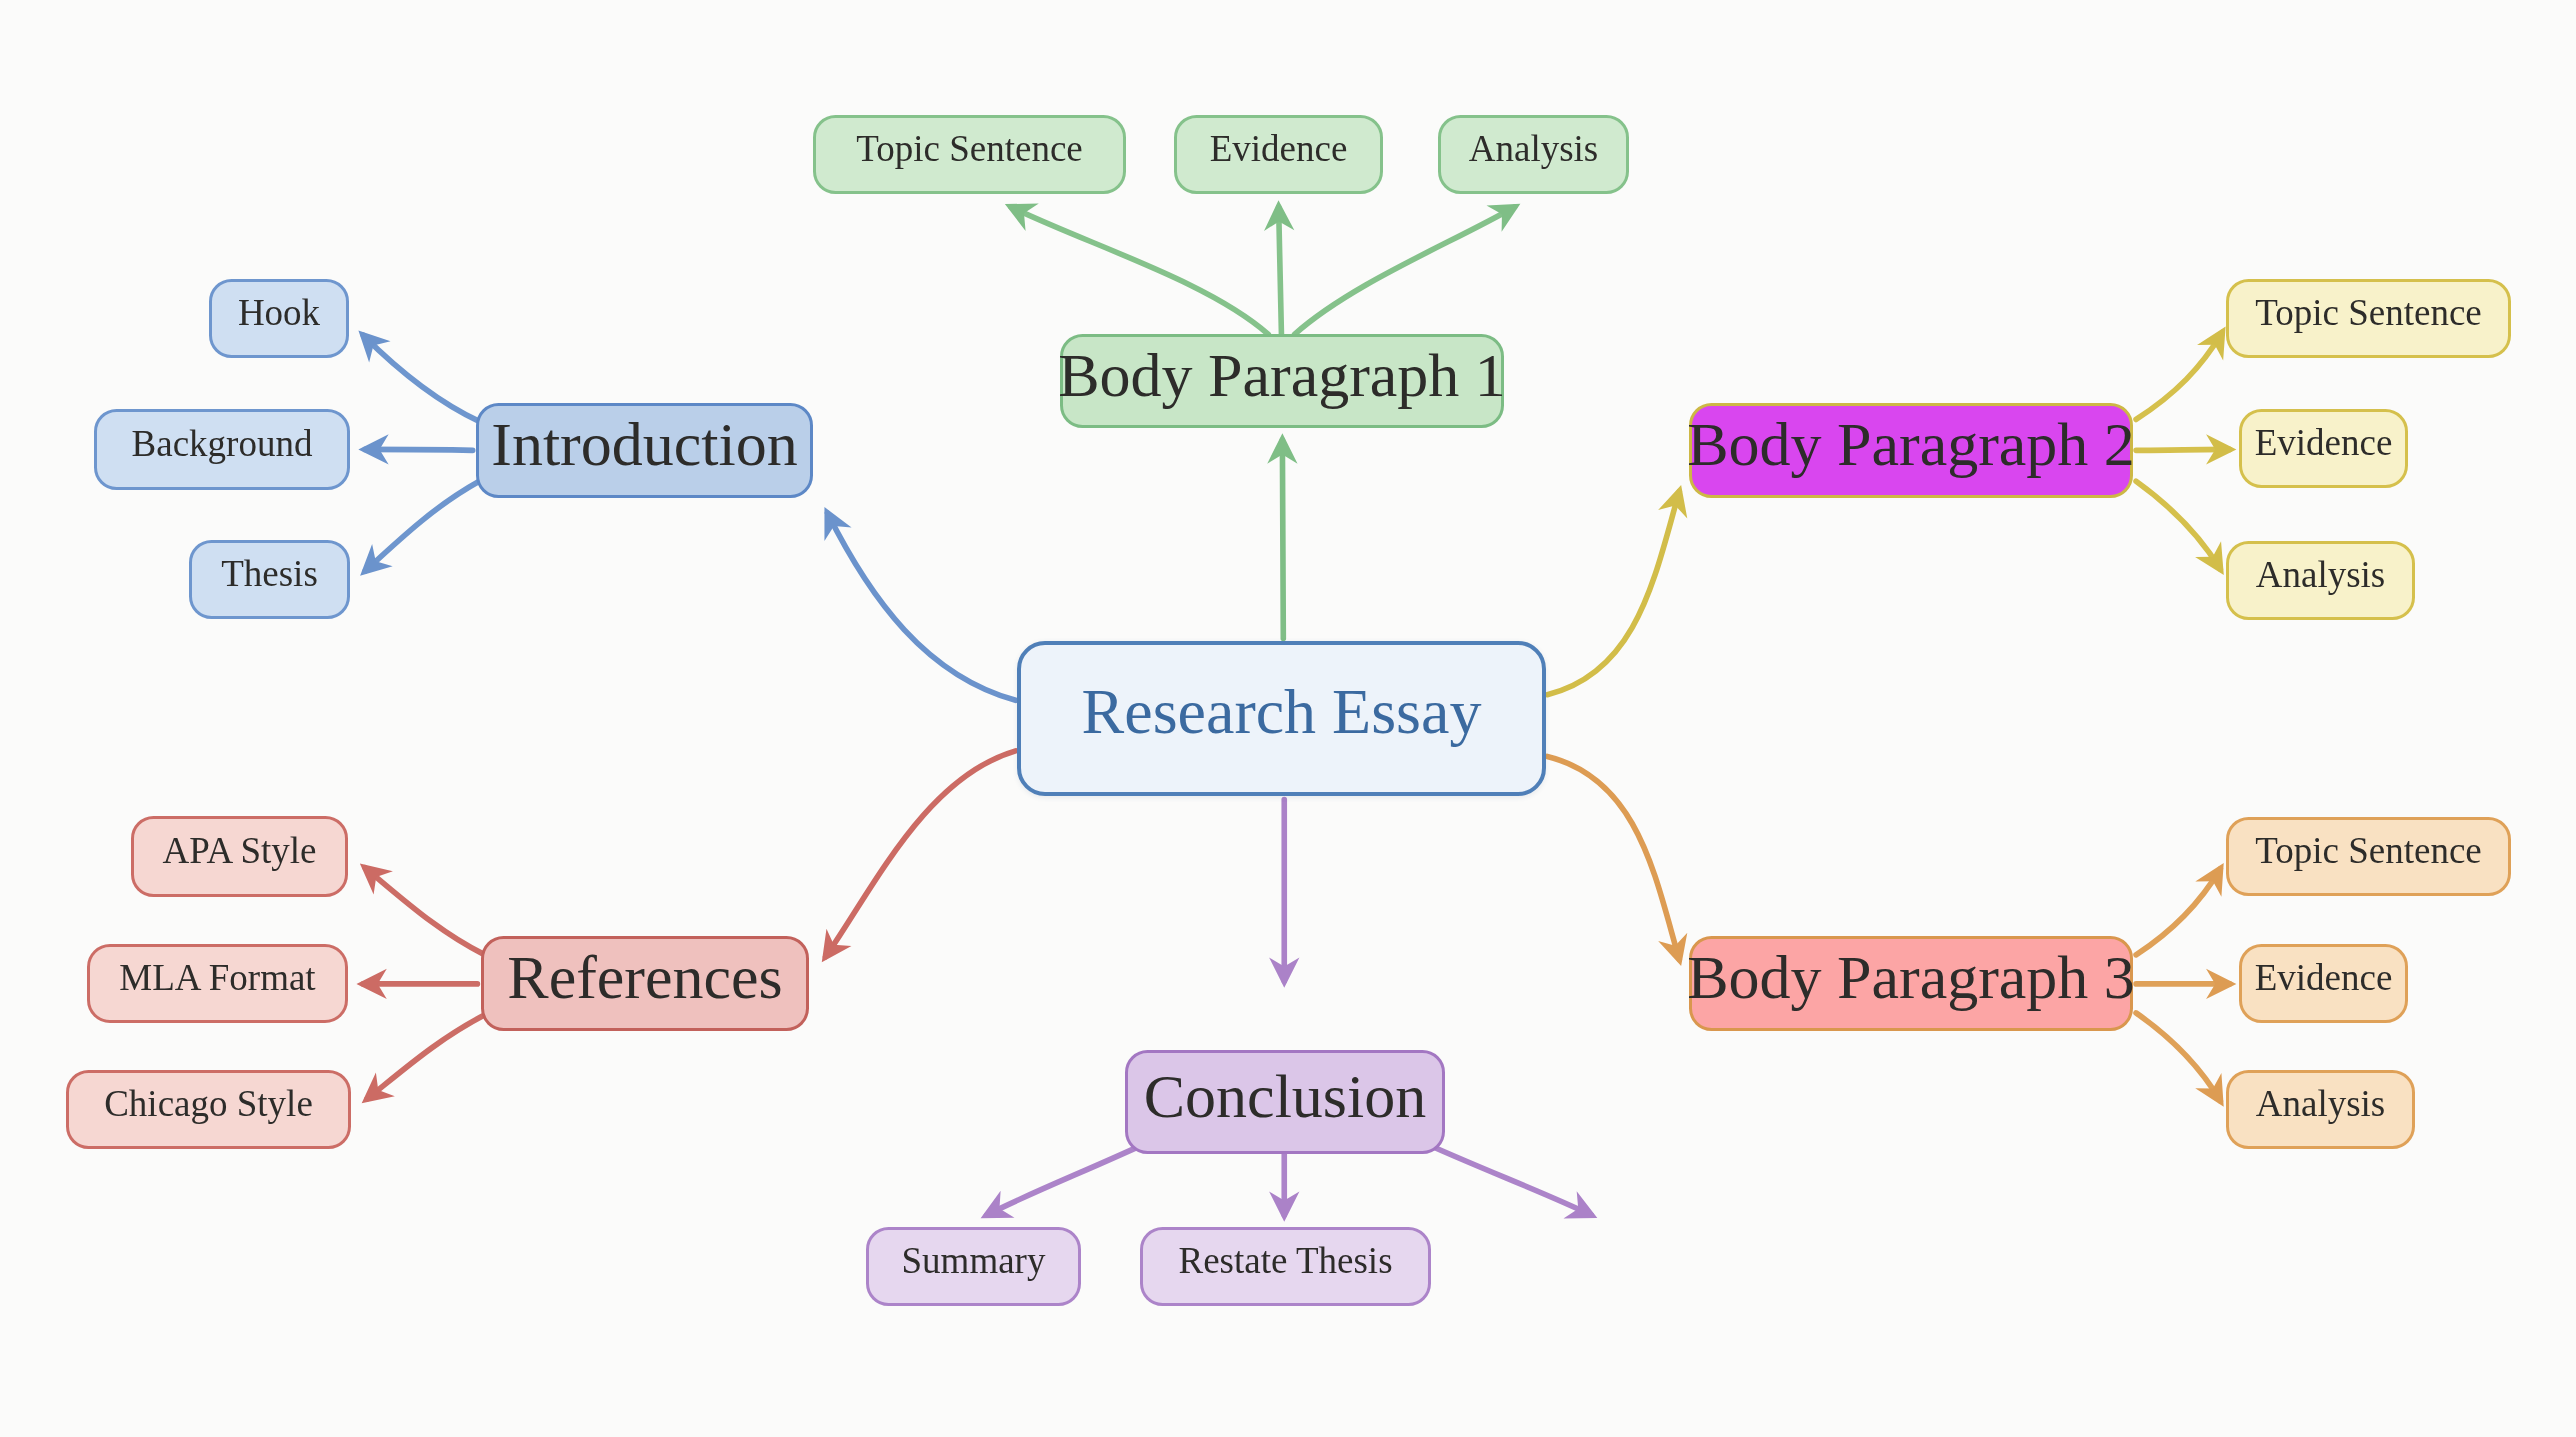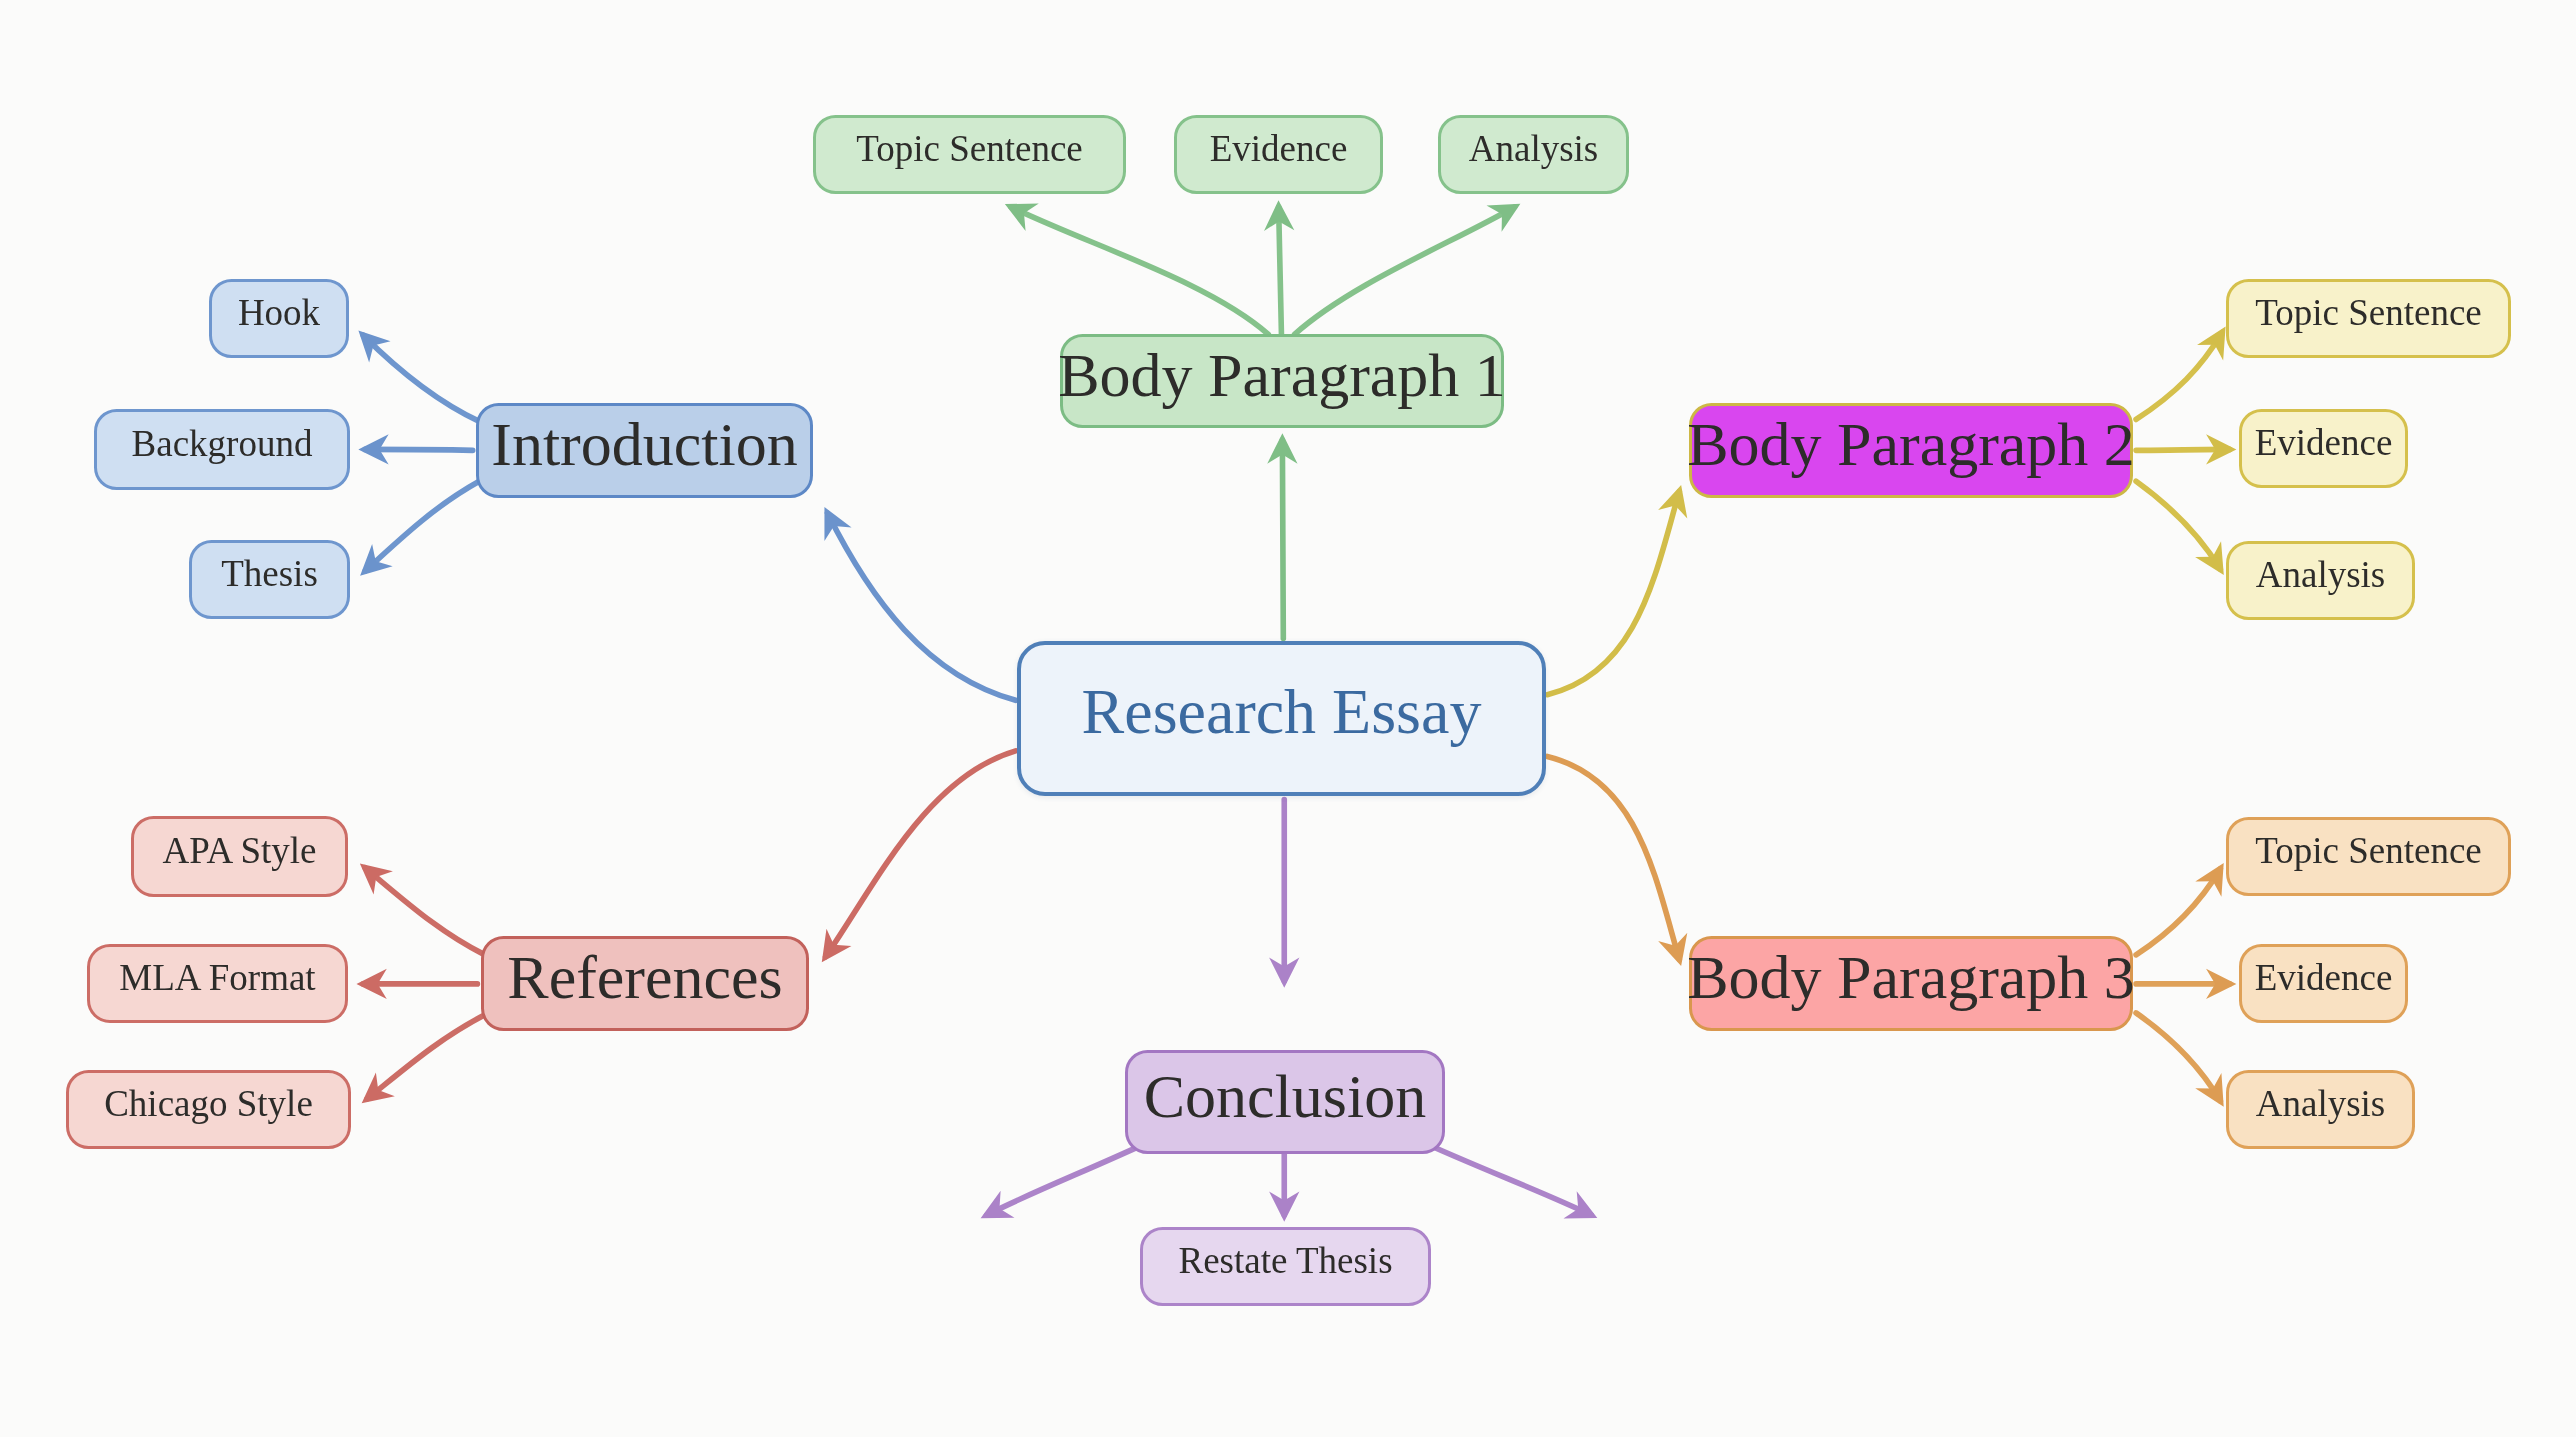--- a/index.html
+++ b/index.html
@@ -141,16 +141,17 @@
   <div class="node c-orange f-child" style="left:2226px; top:817px; width:285px; height:79px;">Topic Sentence</div>
   <div class="node c-orange f-child" style="left:2239px; top:944px; width:169px; height:79px;">Evidence</div>
   <div class="node c-orange f-child" style="left:2226px; top:1070px; width:189px; height:79px;">Analysis</div>
 
   <div class="node b-red f-branch" style="left:481px; top:936px; width:328px; height:95px;">References</div>
   <div class="node c-red f-child" style="left:131px; top:816px; width:217px; height:81px;">APA Style</div>
   <div class="node c-red f-child" style="left:87px; top:944px; width:261px; height:79px;border-radius:23px;">MLA Format</div>
   <div class="node c-red f-child" style="left:66px; top:1070px; width:285px; height:79px;">Chicago Style</div>
 
   <div class="node b-purple f-branch" style="left:1125px; top:1050px; width:320px; height:104px;text-align:center;">Conclusion</div>
+  <div class="node c-purple f-child" style="left:866px; top:1227px; width:215px; height:79px;">Summary</div>
   <div class="node c-purple f-child" style="left:1140px; top:1227px; width:291px; height:79px;">Restate Thesis</div>
 
 </div>
 
 
 </body></html>

